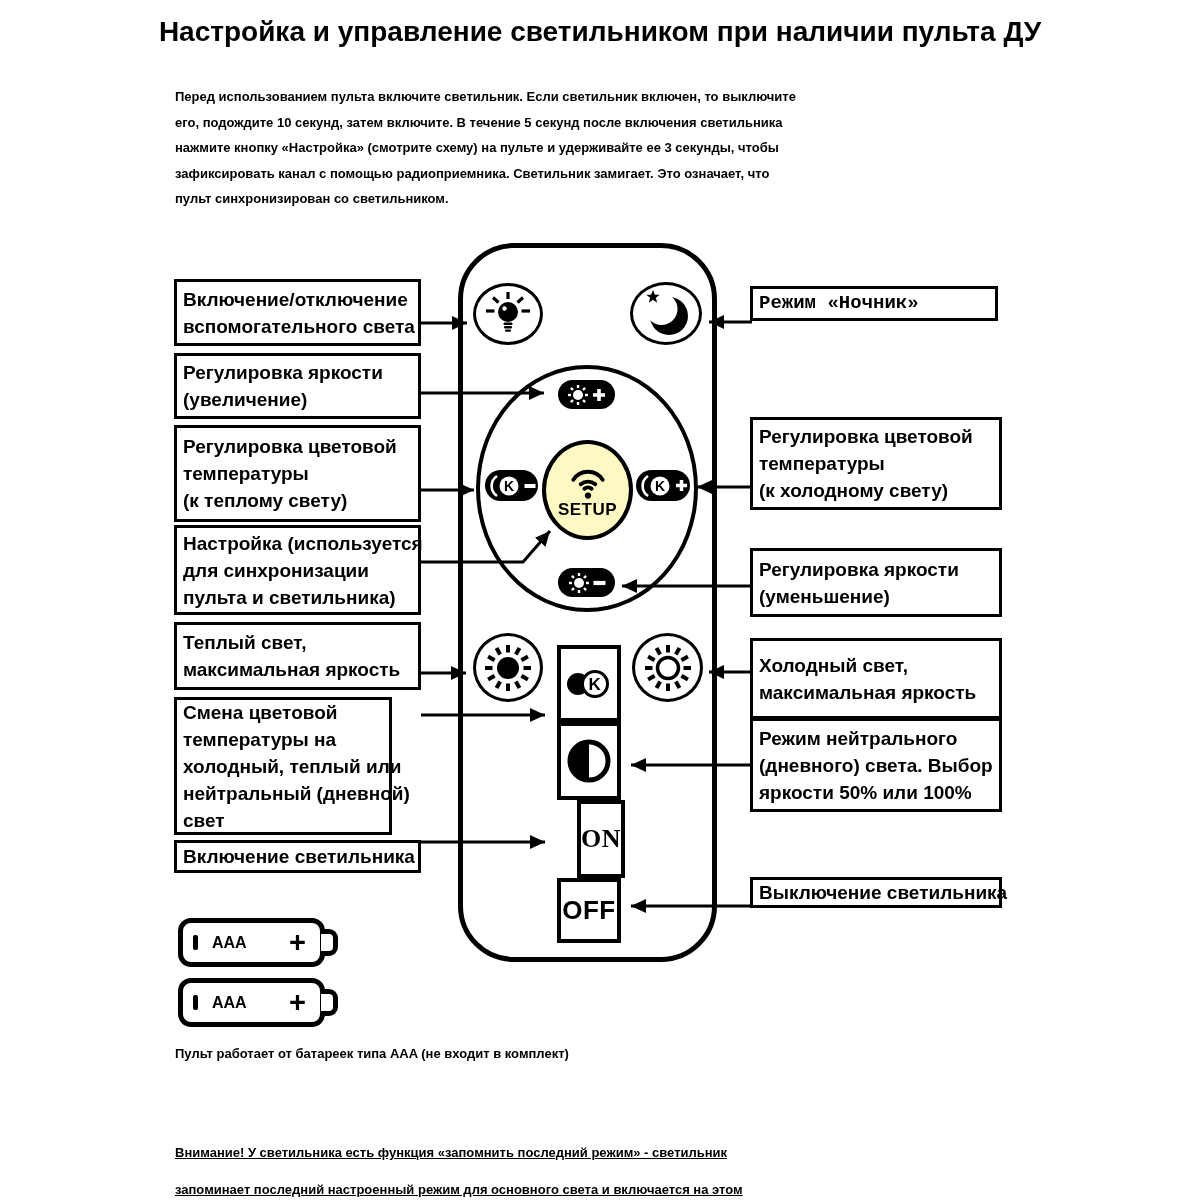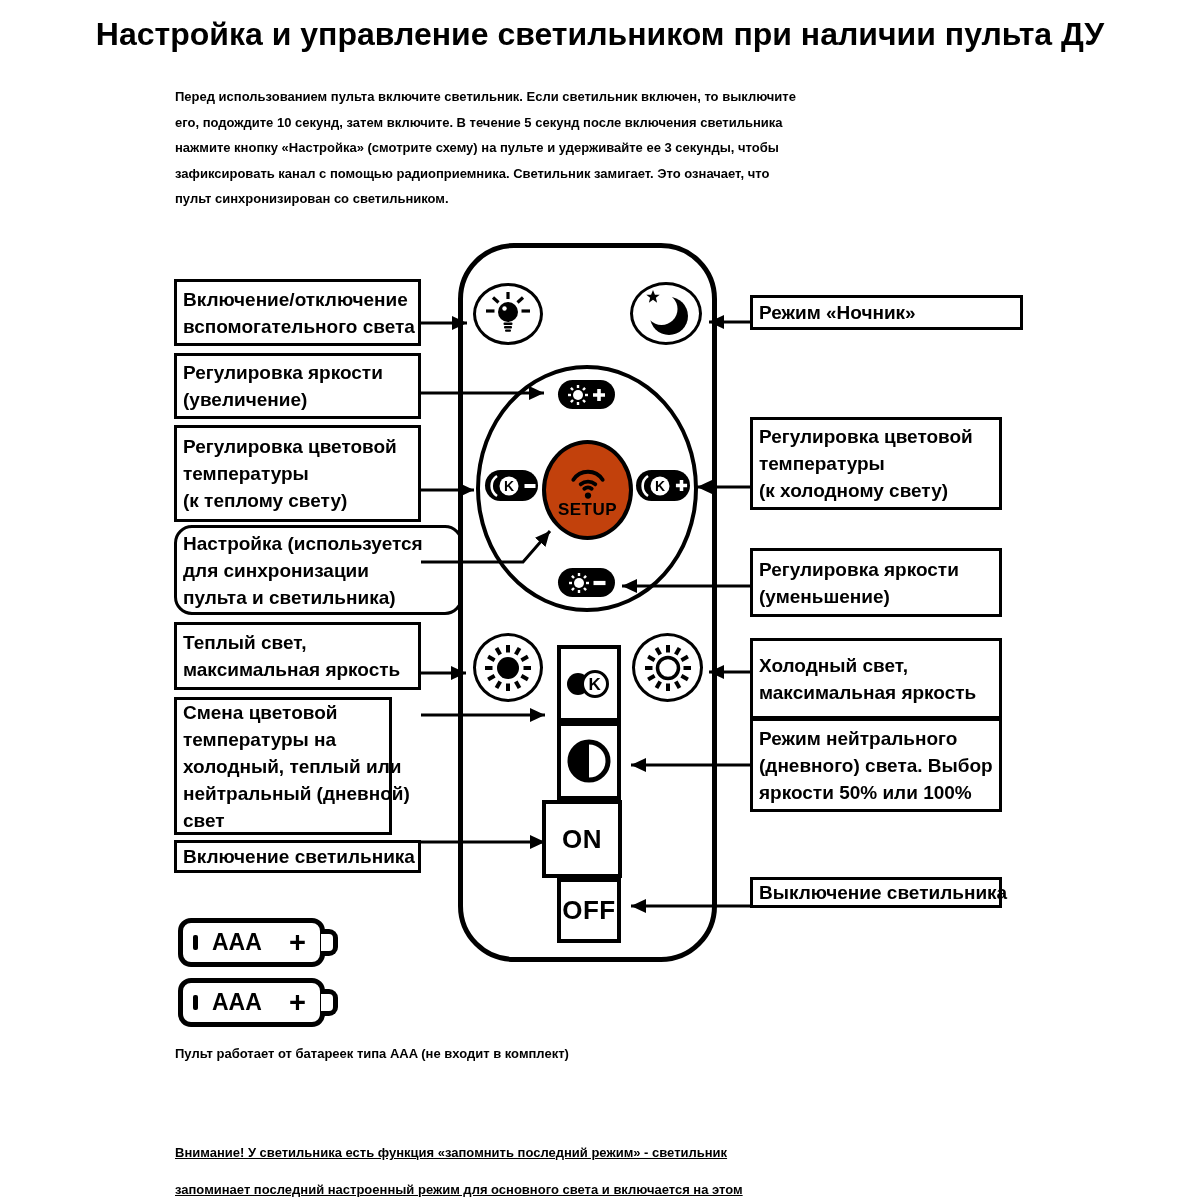--- a/index.html
+++ b/index.html
@@ -1,36 +1,36 @@
 <!DOCTYPE html>
 <html><head>
 <meta charset="utf-8">
 <style>
   html,body{margin:0;padding:0;background:#fff;}
   .page{position:relative;width:1200px;height:1200px;background:#fff;overflow:hidden;
         font-family:"Liberation Sans",sans-serif;font-weight:700;color:#000;}
   .abs{position:absolute;box-sizing:border-box;}
   .pre{white-space:pre;}
-  .title{left:0;right:0;top:16px;text-align:center;font-size:32px;}
+  .title{left:0;right:0;top:16px;text-align:center;font-size:28px;}
   .para{font-size:13px;line-height:25.6px;}
   .callout{border:3px solid #000;background:#fff;display:flex;align-items:center;
            font-size:19px;line-height:27px;padding:0 6px;}
   .remote{border:5px solid #000;border-radius:56px;background:#fff;}
   .ebtn{border:3px solid #000;border-radius:50%;background:#fff;
         display:flex;align-items:center;justify-content:center;}
   .ring{border:4px solid #000;border-radius:50%;background:#fff;}
   .pill{background:#000;border-radius:16px;display:flex;align-items:center;justify-content:center;gap:3px;}
-  .setup{border:4px solid #000;border-radius:50%;background:#c2410c;display:flex;flex-direction:column;
+  .setup{border:4px solid #000;border-radius:50%;background:#fef9c3;display:flex;flex-direction:column;
          align-items:center;justify-content:center;font-size:17px;letter-spacing:.5px;}
   .colbtn{border:4px solid #000;background:#fff;display:flex;align-items:center;justify-content:center;
           font-size:26px;letter-spacing:.5px;}
   .battery{border:5px solid #000;border-radius:13px;background:#fff;display:flex;align-items:center;
            padding:0 14px 0 10px;}
   .battery .negbar{width:5px;height:15px;background:#000;border-radius:2px;margin-right:14px;}
-  .battery .aaa{font-size:23px;}
+  .battery .aaa{font-size:16px;}
   .battery .plus{margin-left:auto;font-size:29px;line-height:1;}
   .nub{border:5px solid #000;border-left:none;border-radius:0 9px 9px 0;background:#fff;}
   svg{display:block;}
   .overlay{position:absolute;left:0;top:0;pointer-events:none;}
 </style>
 </head>
 <body>
 
 <div class="page">
 
@@ -48,41 +48,41 @@
     </div>
   <div class="abs callout" style="left:174px;top:353px;width:247px;height:66px;">
       <span class="pre">Регулировка яркости
 (увеличение)</span>
     </div>
   <div class="abs callout" style="left:174px;top:425px;width:247px;height:97px;">
       <span class="pre">Регулировка цветовой
 температуры
 (к теплому свету)</span>
     </div>
-  <div class="abs callout" style="left:174px;top:525px;width:289px;height:90px;border-radius:18px;">
+  <div class="abs callout" style="left:174px;top:525px;width:247px;height:90px;">
       <span class="pre">Настройка (используется
 для синхронизации
 пульта и светильника)</span>
     </div>
   <div class="abs callout" style="left:174px;top:622px;width:247px;height:68px;">
       <span class="pre">Теплый свет,
 максимальная яркость</span>
     </div>
   <div class="abs callout" style="left:174px;top:697px;width:218px;height:138px;">
       <span class="pre">Смена цветовой
 температуры на
 холодный, теплый или
 нейтральный (дневной)
 свет</span>
     </div>
   <div class="abs callout" style="left:174px;top:840px;width:247px;height:33px;">
       <span class="pre">Включение светильника</span>
     </div>
 
-  <div class="abs callout" style="left:750px;top:295px;width:273px;height:35px;">
+  <div class="abs callout" style="left:750px;top:286px;width:248px;height:35px;font-family:Liberation Mono, monospace;">
       <span class="pre">Режим «Ночник»</span>
     </div>
   <div class="abs callout" style="left:750px;top:417px;width:252px;height:93px;">
       <span class="pre">Регулировка цветовой
 температуры
 (к холодному свету)</span>
     </div>
   <div class="abs callout" style="left:750px;top:548px;width:252px;height:69px;">
       <span class="pre">Регулировка яркости
 (уменьшение)</span>
@@ -247,21 +247,21 @@
       <circle cx="31" cy="17" r="12.5" fill="#fff" stroke="#000" stroke-width="3"></circle>
       <text x="31" y="23" text-anchor="middle" font-size="17" font-weight="bold" fill="#000">K</text>
     </svg>
   </div>
   <div class="abs colbtn" style="left:557px;top:722px;width:64px;height:78px;">
     <svg width="48" height="48" viewBox="0 0 48 48">
       <circle cx="24" cy="24" r="19" fill="#fff" stroke="#000" stroke-width="5"></circle>
       <path d="M24,5 A19,19 0 0 0 24,43 Z" fill="#000"></path>
     </svg>
   </div>
-  <div class="abs colbtn" style="left:542px;top:800px;width:80px;height:78px;">
+  <div class="abs colbtn" style="left:577px;top:800px;width:48px;height:78px;font-family:Liberation Serif, serif;">
     <span>ON</span>
   </div>
   <div class="abs colbtn" style="left:557px;top:878px;width:64px;height:65px;">
     <span>OFF</span>
   </div>
 
   <div class="abs battery" style="left:178px;top:918px;width:147px;height:49px;">
     <span class="negbar"></span>
     <span class="aaa">AAA</span>
     <span class="plus">+</span>

